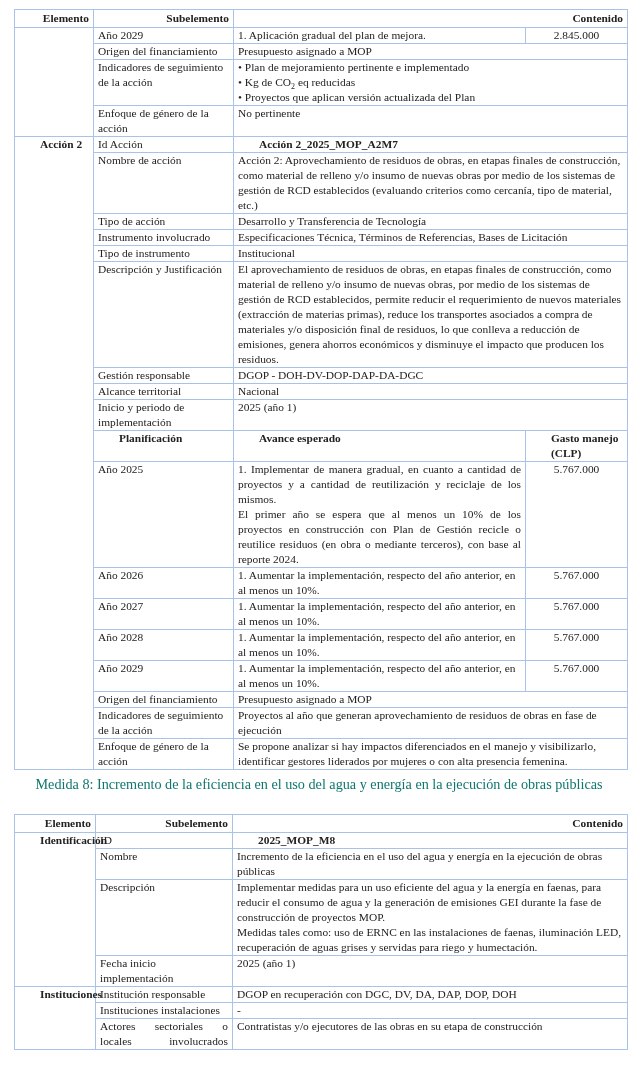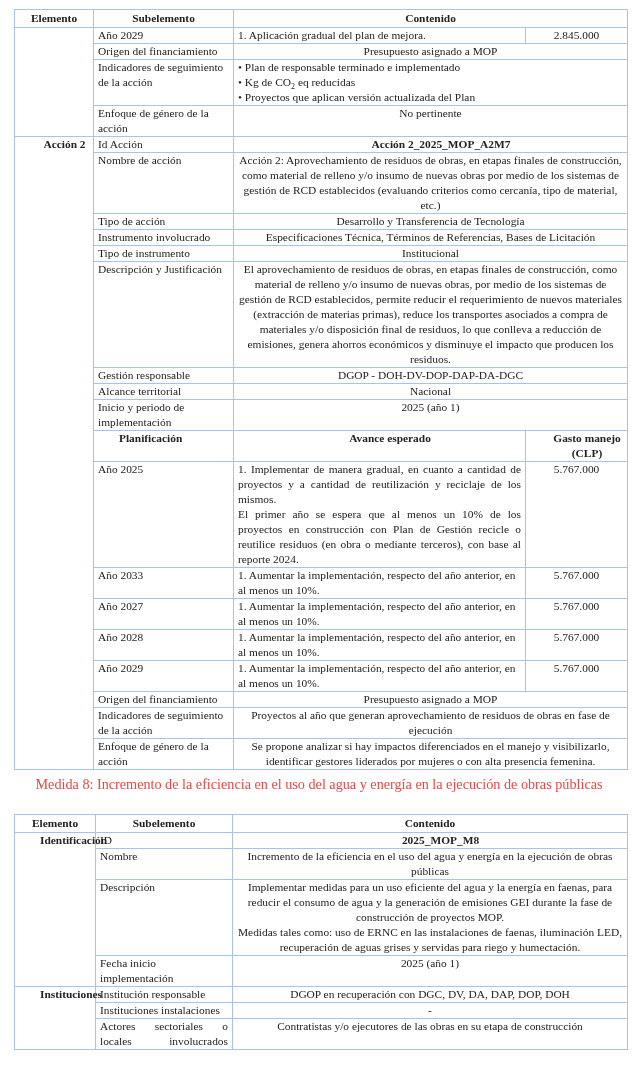--- a/index.html
+++ b/index.html
@@ -3,33 +3,33 @@
 <meta charset="utf-8">
 <style>
   html, body { margin: 0; padding: 0; background: #ffffff; }
   body {
     width: 638px; height: 1086px; position: relative; overflow: hidden;
     font-family: "Liberation Serif", "DejaVu Serif", serif;
     font-size: 11.4px; color: #222222; line-height: 15px;
   }
   table { border-collapse: collapse; table-layout: fixed; position: absolute; left: 14px; width: 613px; }
   td, th { border: 1px solid #a9c3e8; padding: 0 4px; vertical-align: top; }
-  th { font-weight: bold; text-align: center; padding-top: 1px; padding-bottom: 1px; }
-  .c { text-align: center; margin-top: 15px; }
+  th { font-weight: bold; text-align: right; padding-top: 1px; padding-bottom: 1px; }
+  .c { text-align: left; margin-top: 15px; }
   .r { text-align: center; }
   .b { font-weight: bold; padding-left: 25px; }
   .j { text-align: justify; }
   ul.bul { list-style: none; margin: 0; padding: 0; }
   ul.bul li::before { content: "\2022\00a0"; }
   .spaced { text-align: justify; text-align-last: justify; }
   #t1 { top: 9px; }
   #t2 { top: 814px; }
   .title-medida {
     position: absolute; top: 775px; left: 0; width: 638px; text-align: center;
-    font-size: 14.2px; line-height: 18px; color: #ef4444;
+    font-size: 14.2px; line-height: 18px; color: #0f766e;
   }
   sub { font-size: 8px; line-height: 0; }
 </style>
 </head>
 <body>
 
 <table id="t1">
   <colgroup>
     <col style="width:79px">
       <col style="width:140px">
@@ -49,21 +49,21 @@
     <td class="r">2.845.000</td>
   </tr>
   <tr>
     <td>Origen del financiamiento</td>
     <td colspan="2" class="c">Presupuesto asignado a MOP</td>
   </tr>
   <tr>
     <td>Indicadores de seguimiento de la acción</td>
     <td colspan="2">
       <ul class="bul">
-        <li>Plan de responsable terminado e implementado</li>
+        <li>Plan de mejoramiento pertinente e implementado</li>
         <li><span>Kg de CO</span><sub>2</sub><span> eq reducidas</span></li>
         <li>Proyectos que aplican versión actualizada del Plan</li>
       </ul>
     </td>
   </tr>
   <tr>
     <td>Enfoque de género de la acción</td>
     <td colspan="2" class="c">No pertinente</td>
   </tr>
 
@@ -111,21 +111,21 @@
   </tr>
   <tr>
     <td>Año 2025</td>
     <td class="j">
       <div>1. Implementar de manera gradual, en cuanto a cantidad de proyectos y a cantidad de reutilización y reciclaje de los mismos.</div>
       <div>El primer año se espera que al menos un 10% de los proyectos en construcción con Plan de Gestión recicle o reutilice residuos (en obra o mediante terceros), con base al reporte 2024.</div>
     </td>
     <td class="r">5.767.000</td>
   </tr>
   <tr>
-    <td>Año 2033</td>
+    <td>Año 2026</td>
     <td>1. Aumentar la implementación, respecto del año anterior, en al menos un 10%.</td>
     <td class="r">5.767.000</td>
   </tr>
   <tr>
     <td>Año 2027</td>
     <td>1. Aumentar la implementación, respecto del año anterior, en al menos un 10%.</td>
     <td class="r">5.767.000</td>
   </tr>
   <tr>
     <td>Año 2028</td>

